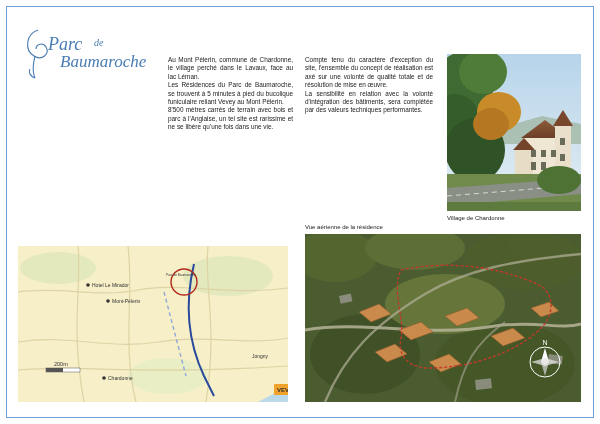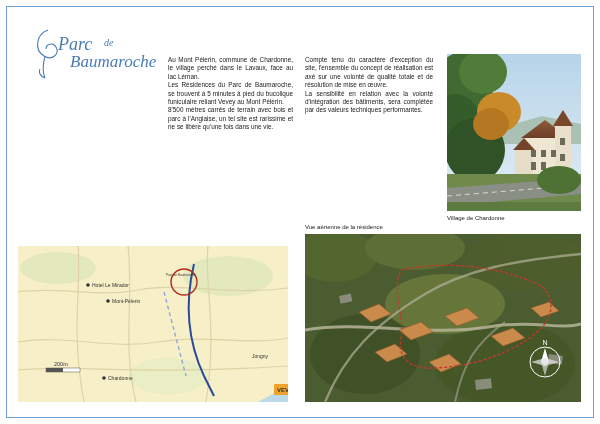--- a/index.html
+++ b/index.html
@@ -26,21 +26,21 @@
     left: 6px;
     top: 6px;
     width: 588px;
     height: 412px;
     border: 1px solid #6f9fd8;
     box-sizing: border-box;
   }
   
   #logo {
     position: absolute;
-    left: 28px;
+    left: 18px;
     top: 22px;
     width: 130px;
     height: 60px;
     color: #15803d;
   }
   #logo svg { display: block; }
   .logo-text {
     font-family: "Liberation Serif", serif;
     font-style: italic;
     fill: #4a7cb4;

